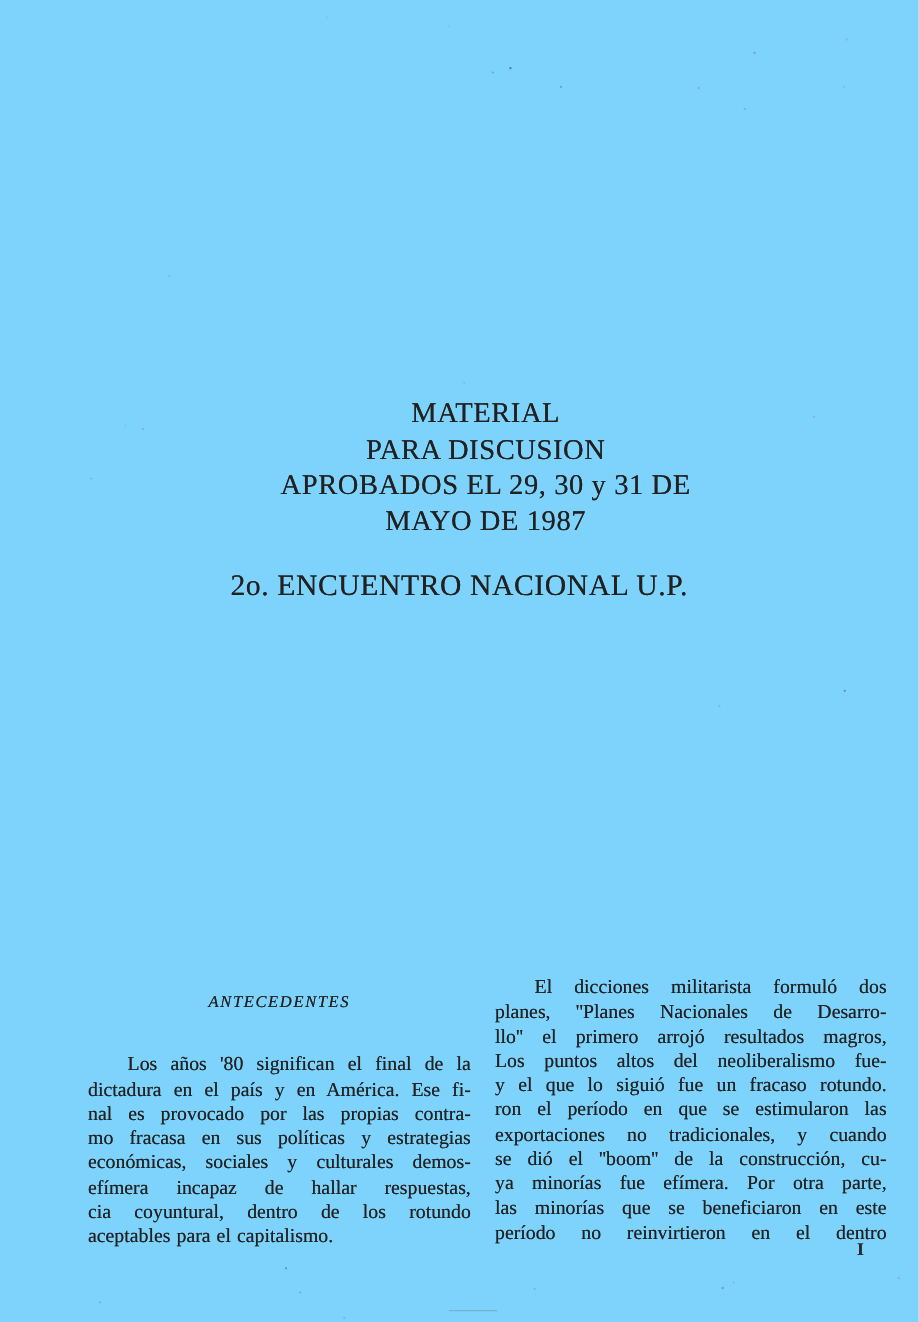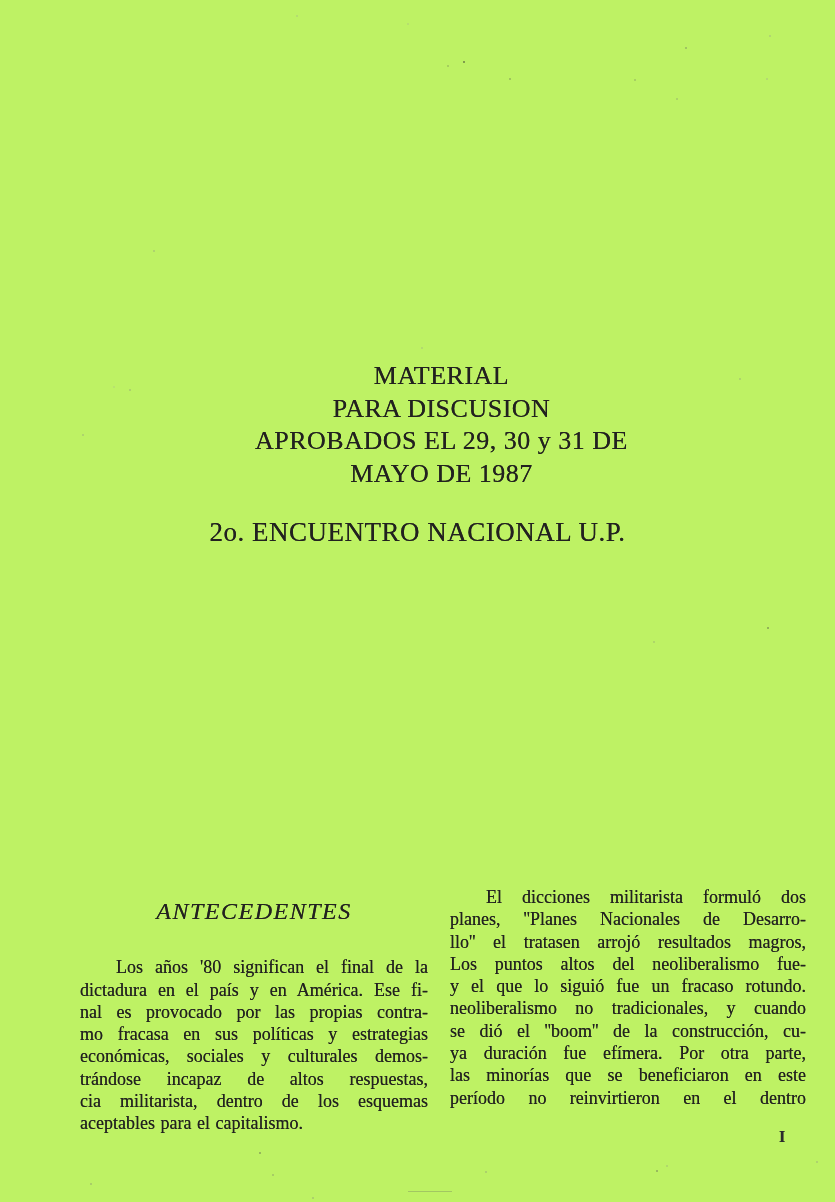--- a/index.html
+++ b/index.html
@@ -5,21 +5,21 @@
   html, body {
     margin: 0;
     padding: 0;
     background: #e8e8e6;
   }
   .page {
     position: relative;
     width: 835px;
     height: 1202px;
     margin: 0 auto;
-    background: #bef264;
+    background: #7dd3fc;
     overflow: hidden;
     font-family: "Liberation Serif", "DejaVu Serif", serif;
     color: #222120;
   }
   
   .noise {
     position: absolute;
     top: 0; left: 0;
     width: 2px; height: 2px;
     background: transparent;
@@ -98,21 +98,21 @@
     font-size: 18px;
     line-height: 22.3px;
     text-shadow: 0 0 0.5px rgba(25,25,25,0.75);
   }
   .col-left  { width: 348px; }
   .col-right { width: 356px; }
   .heading {
     margin-top: 16px;
     text-align: center;
     font-style: italic;
-    font-size: 24px;
+    font-size: 15px;
     letter-spacing: 1.5px;
     text-shadow: 0 0 0.6px rgba(25,25,25,0.8);
   }
   .col-left .para  { margin-top: 34px; }
   .col-right .para { margin-top: 2px; }
   .para .tline {
     text-align: justify;
     text-align-last: justify;
     word-spacing: 1px;
   }
@@ -147,35 +147,36 @@
 
   <div class="columns">
     <div class="col-left">
       <div class="heading">ANTECEDENTES</div>
       <div class="para">
           <div class="tline tfirst">Los años '80 significan el final de la</div>
           <div class="tline">dictadura en el país y en América. Ese fi-</div>
           <div class="tline">nal es provocado por las propias contra-</div>
           <div class="tline">mo fracasa en sus políticas y estrategias</div>
           <div class="tline">económicas, sociales y culturales demos-</div>
-          <div class="tline">trándose incapaz de altos respuestas,</div>
-          <div class="tline">cia militarista, dentro de los esquemas</div>
+          <div class="tline">efímera incapaz de hallar respuestas,</div>
+          <div class="tline">cia coyuntural, dentro de los rotundo</div>
           <div class="tline tlast">aceptables para el capitalismo.</div>
         </div>
     </div>
     <div class="col-right">
       <div class="para">
           <div class="tline tfirst">El dicciones militarista formuló dos</div>
           <div class="tline">planes, ''Planes Nacionales de Desarro-</div>
-          <div class="tline">llo'' el tratasen arrojó resultados magros,</div>
+          <div class="tline">llo'' el primero arrojó resultados magros,</div>
           <div class="tline">Los puntos altos del neoliberalismo fue-</div>
           <div class="tline">y el que lo siguió fue un fracaso rotundo.</div>
-          <div class="tline">neoliberalismo no tradicionales, y cuando</div>
+          <div class="tline">ron el período en que se estimularon las</div>
+          <div class="tline">exportaciones no tradicionales, y cuando</div>
           <div class="tline">se dió el ''boom'' de la construcción, cu-</div>
-          <div class="tline">ya duración fue efímera. Por otra parte,</div>
+          <div class="tline">ya minorías fue efímera. Por otra parte,</div>
           <div class="tline">las minorías que se beneficiaron en este</div>
           <div class="tline">período no reinvirtieron en el dentro</div>
         </div>
     </div>
   </div>
 
   <div class="page-mark">I</div>
 
 </div>
 

